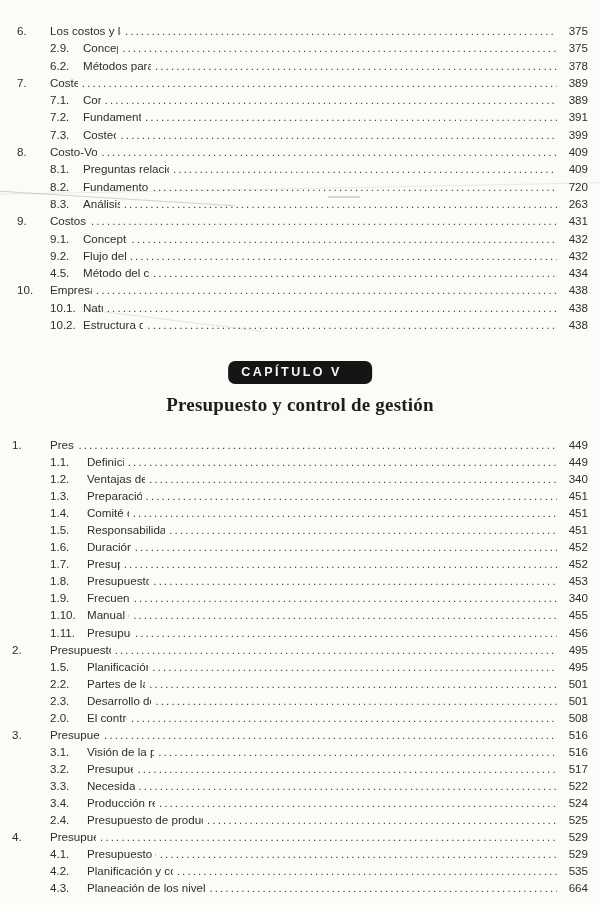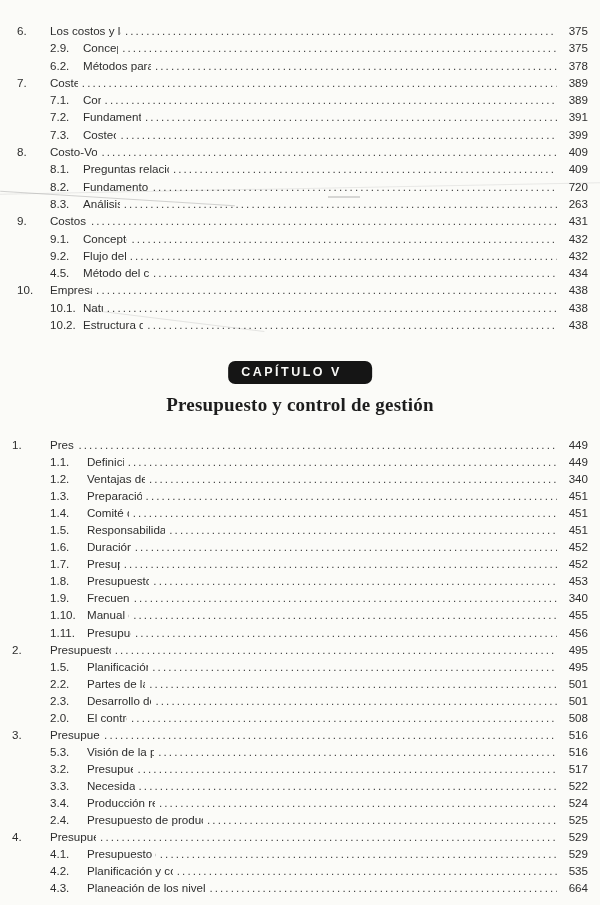--- a/index.html
+++ b/index.html
@@ -339,21 +339,21 @@
         <span class="leader">................................................................................................................................................................................................................................................</span>
         <span class="pg">508</span>
       </div>
       <div class="row">
         <span class="num">3.</span>
         <span class="title">Presupuesto de producción</span>
         <span class="leader">................................................................................................................................................................................................................................................</span>
         <span class="pg">516</span>
       </div>
       <div class="row l2">
-        <span class="num">5.3.</span>
+        <span class="num">3.1.</span>
         <span class="title">Visión de la planificación de la producción</span>
         <span class="leader">................................................................................................................................................................................................................................................</span>
         <span class="pg">516</span>
       </div>
       <div class="row l2">
         <span class="num">3.2.</span>
         <span class="title">Presupuesto de producción</span>
         <span class="leader">................................................................................................................................................................................................................................................</span>
         <span class="pg">517</span>
       </div>

